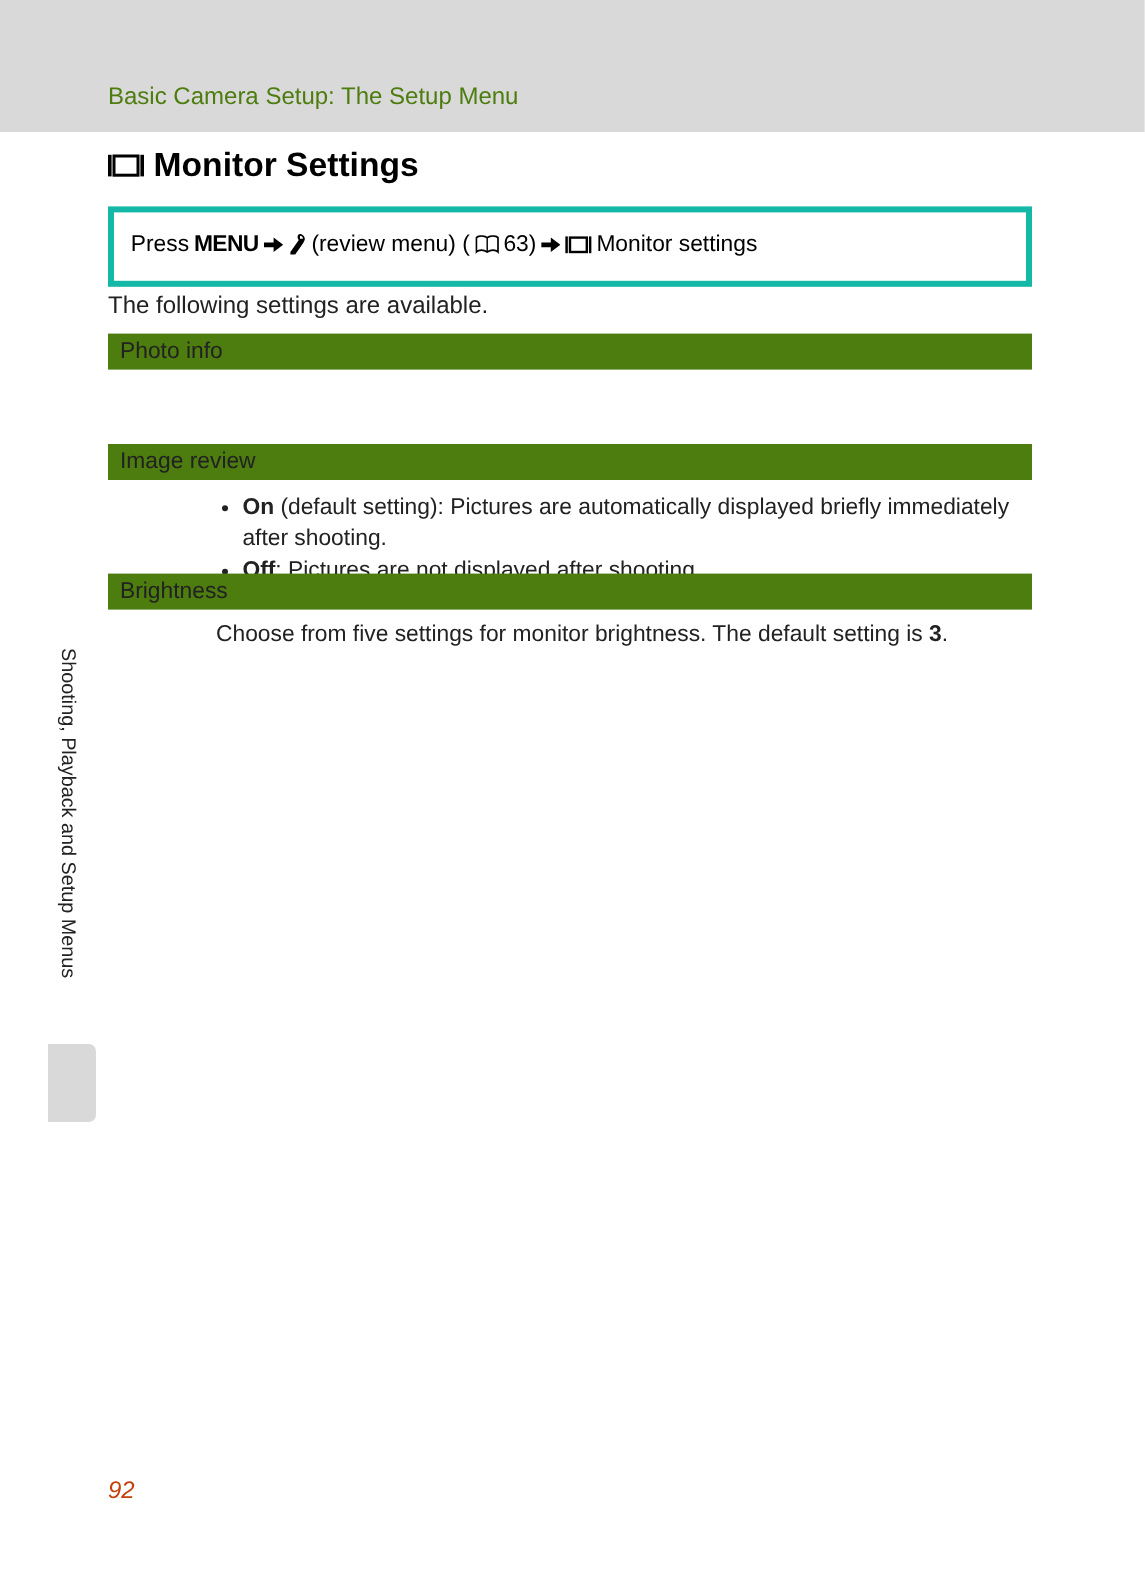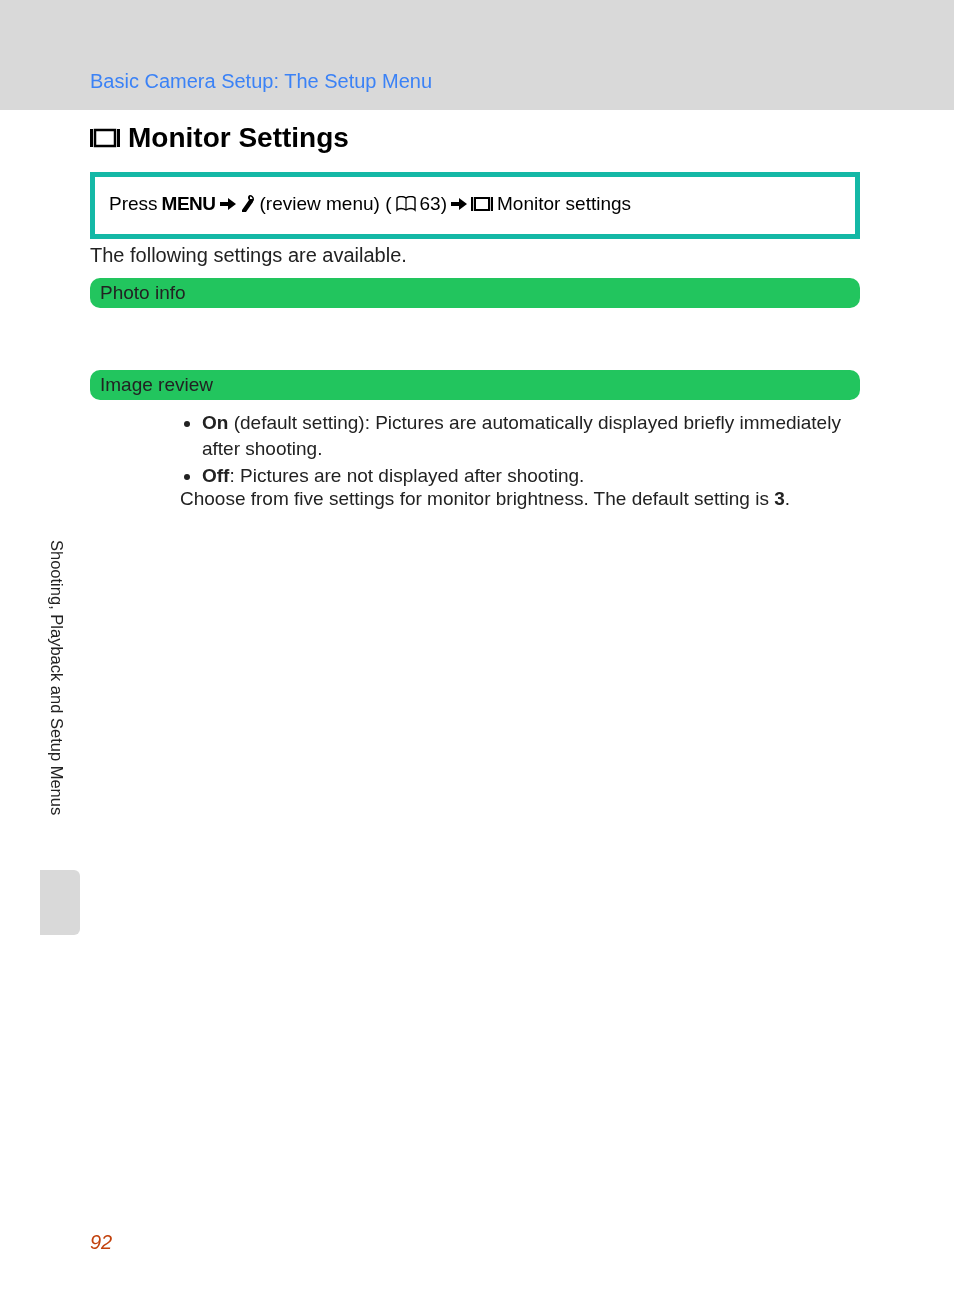--- a/index.html
+++ b/index.html
@@ -12,21 +12,21 @@
   }
   .top-band {
     position: absolute;
     top: 0; left: 0; width: 954px; height: 110px;
     background: #d9d9d9;
   }
   .breadcrumb {
     position: absolute;
     top: 70px; left: 90px;
     font-size: 20px;
-    color: #3b82f6;
+    color: #4d7c0f;
   }
   .heading {
     position: absolute;
     top: 122px; left: 90px;
     font-size: 28px;
     font-weight: 700;
     display: flex;
     align-items: center;
     gap: 8px;
   }
@@ -55,25 +55,24 @@
     top: 244px; left: 90px;
     font-size: 20px;
     color: #222;
   }
   .section {
     position: absolute;
     left: 90px;
     width: 770px;
   }
   .section-header {
-    background: #22c55e;
+    background: #4d7c0f;
     font-size: 19px;
     color: #222;
     padding: 4px 10px;
-    border-radius: 10px;
   }
   .section-body {
     padding: 8px 10px 10px 90px;
     font-size: 19px;
     color: #222;
     line-height: 1.35;
   }
   .section-body ul {
     list-style: disc;
     margin-left: 22px;
@@ -182,20 +181,21 @@
         <span class="bold">On</span><span> (default setting): Pictures are automatically displayed briefly immediately after shooting.</span>
       </li>
       <li>
         <span class="bold">Off</span><span>: Pictures are not displayed after shooting.</span>
       </li>
     </ul>
   </div>
 </div>
 
 <div id="sec-brightness" class="section">
+  <div class="section-header">Brightness</div>
   <div class="section-body">
     <span>Choose from five settings for monitor brightness. The default setting is </span><span class="bold">3</span><span>.</span>
   </div>
 </div>
 
 <div class="side-label">Shooting, Playback and Setup Menus</div>
 <div class="side-tab"></div>
 
 <div class="page-number">92</div>
 

